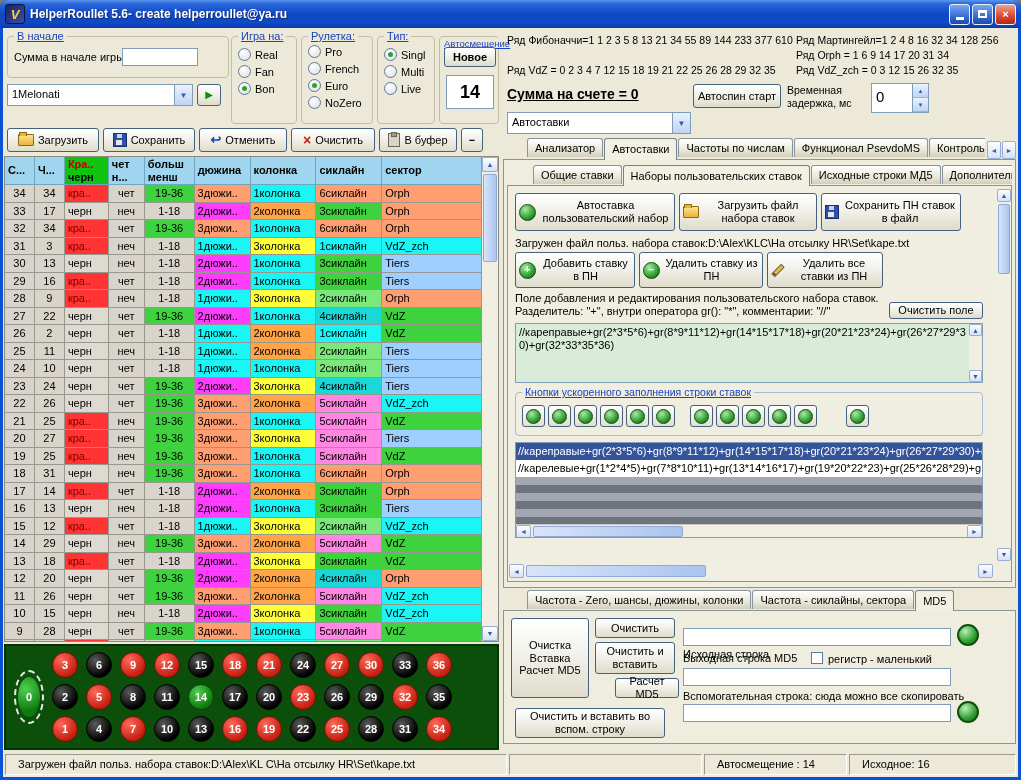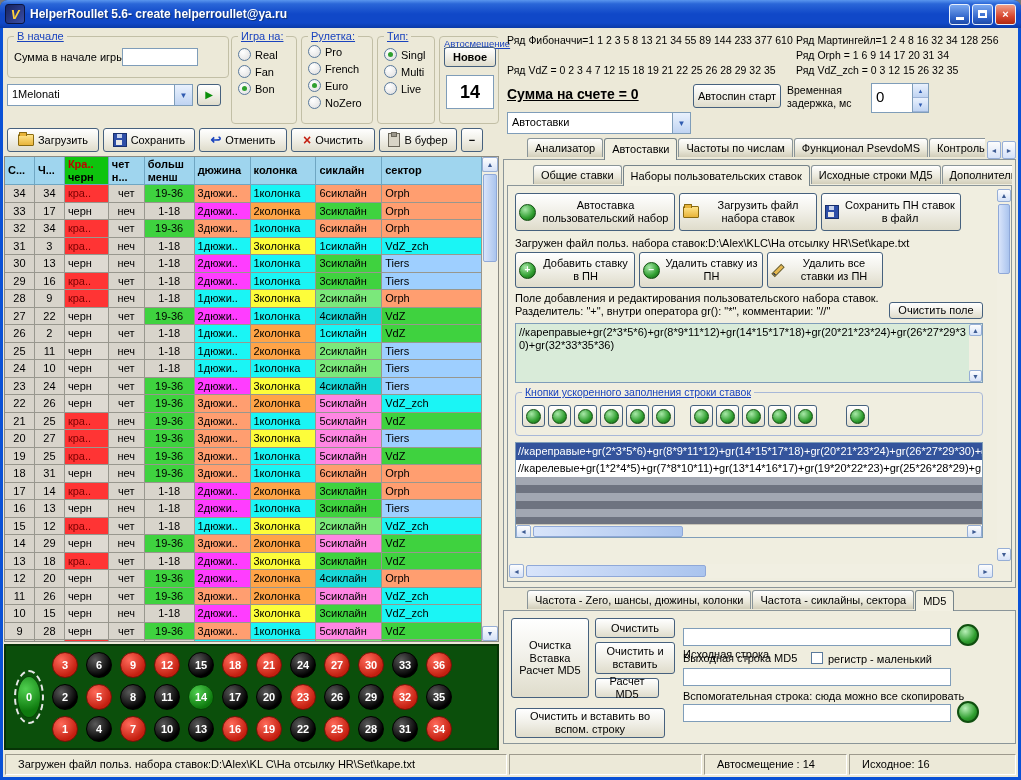--- a/index.html
+++ b/index.html
@@ -859,21 +859,21 @@
     <div class="abs tabstrip" style="left:500px;top:562px;width:513px;height:21px;" id="bottom-tabs">
         <div class="tab">Частота - Zero, шансы, дюжины, колонки</div>
         <div class="tab">Частота - сиклайны, сектора</div>
         <div class="tab sel">MD5</div>
       </div>
     <div class="abs panel" style="left:500px;top:582px;width:513px;height:134px;"></div>
 
     <div class="abs xp-btn" style="left:508px;top:590px;width:78px;height:80px;white-space:normal;padding:4px;">Очистка Вставка Расчет MD5</div>
     <div class="abs xp-btn" style="left:592px;top:590px;width:80px;height:20px;">Очистить</div>
     <div class="abs xp-btn" style="left:592px;top:614px;width:80px;height:32px;white-space:normal;">Очистить и вставить</div>
-    <div class="abs xp-btn" style="left:592px;top:650px;width:64px;height:20px;">Расчет MD5</div>
+    <div class="abs xp-btn" style="left:612px;top:650px;width:64px;height:20px;">Расчет MD5</div>
 
     <div class="abs" style="left:680px;top:620px;">Исходная строка</div>
     <input class="abs tfield" style="left: 680px; top: 600px; width: 268px; height: 18px;" value="">
     <div class="abs knob-big" style="left:954px;top:596px;"></div>
 
     <div class="abs" style="left:680px;top:624px;">Выходная строка MD5</div>
     <span class="abs checkbox" style="left:808px;top:624px;"></span>
     <div class="abs" style="left:825px;top:625px;">регистр - маленький</div>
     <input class="abs tfield" style="left: 680px; top: 640px; width: 268px; height: 18px;" value="">
 

